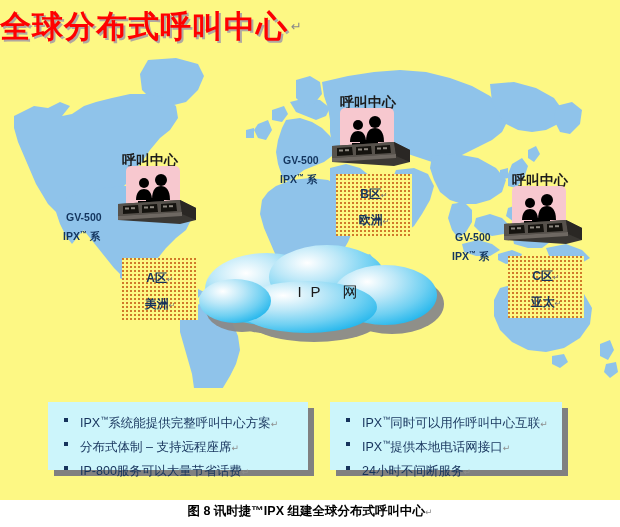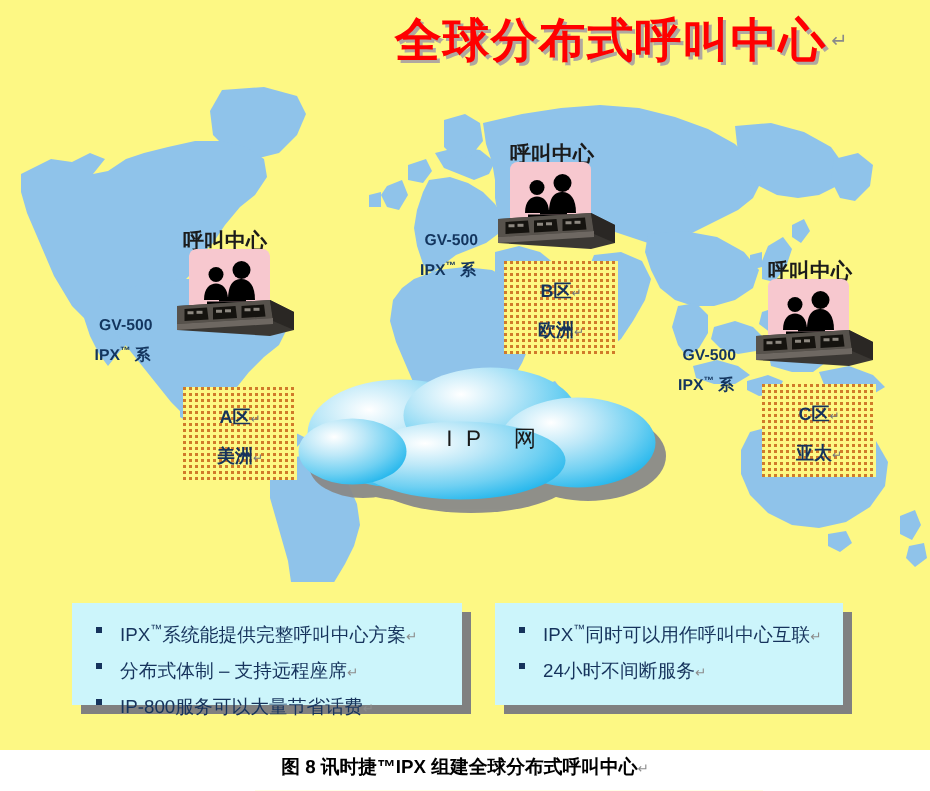--- a/index.html
+++ b/index.html
@@ -21,21 +21,21 @@
     width: 620px; height: 500px;
     background: #fdf884;
     overflow: hidden;
   }
 
   
   #title {
     position: absolute;
     left: 0; top: 6px;
     width: 566px;
-    text-align: right;
+    text-align: left;
     font-size: 31px;
     font-weight: bold;
     color: #ff0000;
     letter-spacing: 1px;
     text-shadow: 2px 2px 0 #b0a8a0;
     white-space: nowrap;
   }
   #title .pilcrow {
     font-size: 13px;
     color: #8a8a8a;
@@ -442,20 +442,21 @@
       <ul>
         <li><span>IPX</span><sup>™</sup><span>系统能提供完整呼叫中心方案</span><span class="pil">↵</span></li>
         <li><span></span><sup></sup><span>分布式体制 – 支持远程座席</span><span class="pil">↵</span></li>
         <li><span></span><sup></sup><span>IP-800服务可以大量节省话费</span><span class="pil">↵</span></li>
       </ul>
     </div>
 
     <div class="bullet-box" style="left:330px; top:402px; width:232px; height:68px;">
       <ul>
         <li><span>IPX</span><sup>™</sup><span>同时可以用作呼叫中心互联</span><span class="pil">↵</span></li>
+        <li><span>IPX</span><sup>™</sup><span>提供本地电话网接口</span><span class="pil">↵</span></li>
         <li><span></span><sup></sup><span>24小时不间断服务</span><span class="pil">↵</span></li>
       </ul>
     </div>
 
   </div>
 
   <div id="caption">
     <span>图 8 讯时捷™IPX 组建全球分布式呼叫中心</span><span class="pil">↵</span>
   </div>
 

